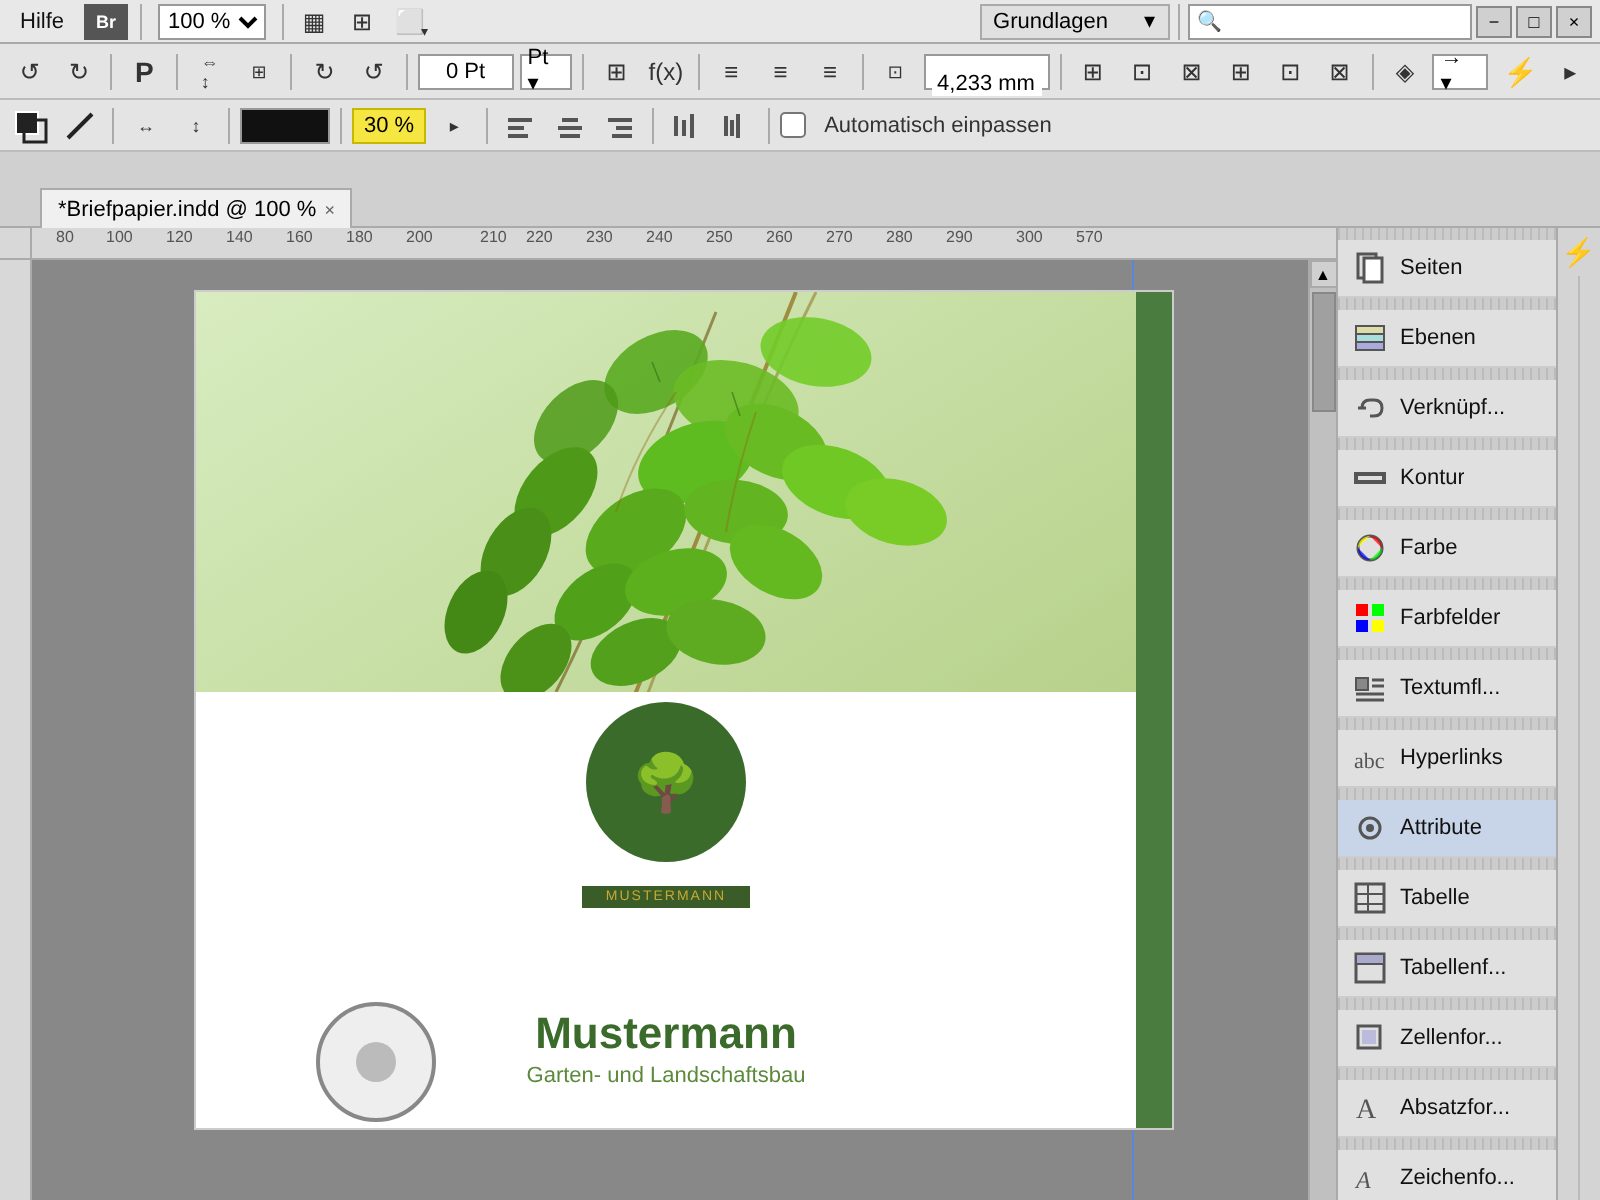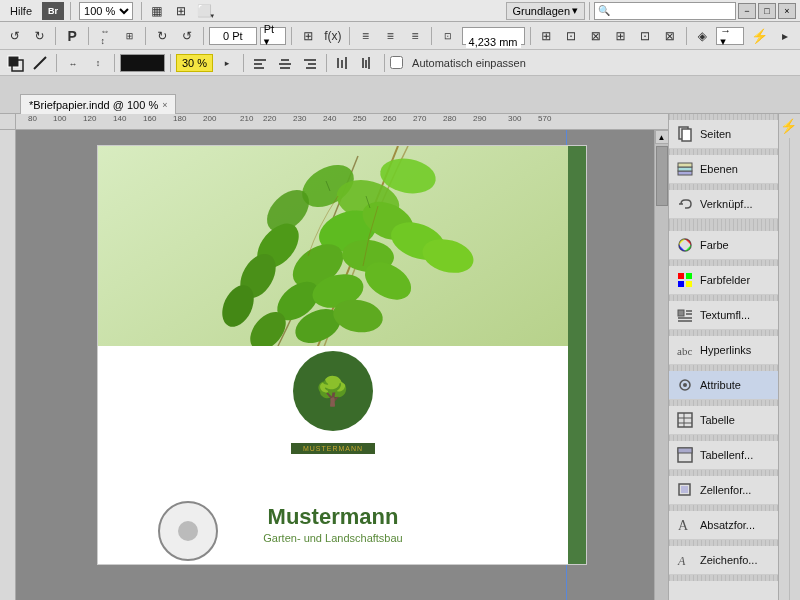--- a/index.html
+++ b/index.html
@@ -36,21 +36,21 @@
     
     .zoom-select {
       display: flex; align-items: center; gap: 2px; margin: 0 4px;
     }
     .zoom-select select {
       font-size: 11px; height: 18px; border: 1px solid #999; background: #fff;
     }
 
     
     .workspace-btn {
-      display: flex; align-items: center; gap: 2px;
+      display: flex; align-items: center; gap: 18px;
       background: #e0e0e0; border: 1px solid #aaa; padding: 1px 6px; cursor: pointer;
       font-size: 11px; height: 18px;
     }
 
     
     .search-bar {
       display: flex; align-items: center;
       border: 1px solid #999; background: #fff; height: 18px; padding: 0 4px;
     }
     .search-bar input { border: none; outline: none; font-size: 11px; width: 120px; }
@@ -605,20 +605,28 @@
     <div class="panel-item">
       <div class="panel-icon">
         <svg width="18" height="18">
             <path d="M5,9 Q5,5 9,5 L11,5 Q15,5 15,9 Q15,13 11,13 L9,13" stroke="#555" stroke-width="1.5" fill="none"></path>
             <path d="M7,9 L3,9" stroke="#555" stroke-width="1.5"></path>
           </svg>
       </div>
       <span class="panel-label">Verknüpf...</span>
     </div>
     <div class="panel-separator"></div>
+    <div class="panel-item">
+      <div class="panel-icon">
+        <svg width="18" height="18">
+            <rect x="2" y="7" width="14" height="4" fill="none" stroke="#555" stroke-width="2"></rect>
+          </svg>
+      </div>
+      <span class="panel-label">Kontur</span>
+    </div>
     <div class="panel-separator"></div>
     <div class="panel-item">
       <div class="panel-icon">
         <svg width="18" height="18">
             <circle cx="9" cy="9" r="6" fill="none" stroke="#555" stroke-width="1.5"></circle>
             <path d="M9,3 A6,6 0 0,1 15,9" fill="#f00" opacity="0.7"></path>
             <path d="M15,9 A6,6 0 0,1 9,15" fill="#0f0" opacity="0.7"></path>
             <path d="M9,15 A6,6 0 0,1 3,9" fill="#00f" opacity="0.7"></path>
             <path d="M3,9 A6,6 0 0,1 9,3" fill="#ff0" opacity="0.7"></path>
           </svg>

